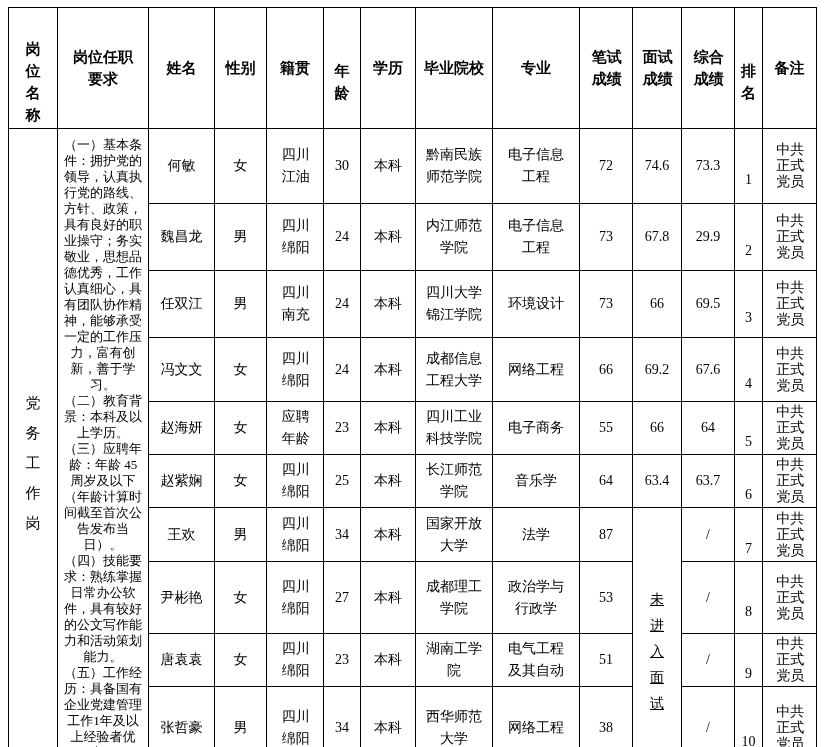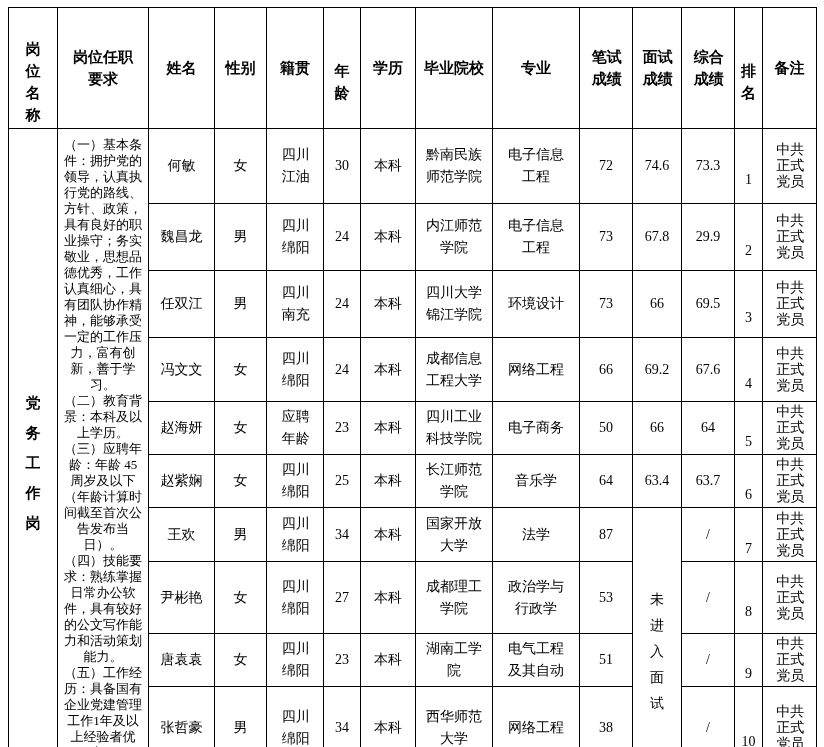--- a/index.html
+++ b/index.html
@@ -41,22 +41,22 @@
     display: inline-block;
     word-break: break-all;
     text-align: center;
     vertical-align: middle;
   }
   .w1 { width: 1.05em; margin-top: 28px; }
   .w2 { width: 2.1em; text-align: right; }
   .w4 { width: 4.2em; text-align: center; }
   th .vs { line-height: 22px; }
   td .vs { line-height: 22px; }
-  .post-name { line-height: 30px !important; font-size: 15px; font-weight: bold; }
-  .interview-note { line-height: 26px !important; }
+  .post-name { line-height: 30px !important; font-size: 15px; }
+  .interview-note { line-height: 26px !important; text-decoration: underline; }
   .remark-text { line-height: 16px !important; }
   .rank-text { line-height: 16px !important; }
   td.req {
     text-align: center;
     vertical-align: middle;
     padding: 4px 4px;
     font-size: 13px;
     line-height: 16px;
   }
   td.req .para { word-break: break-all; }
@@ -170,21 +170,21 @@
   </tr>
 
   <tr style="height:48px">
     <td>赵海妍</td>
     <td>女</td>
     <td><span class="vs w2">应聘年龄</span></td>
     <td>23</td>
     <td>本科</td>
     <td><span class="vs w4">四川工业科技学院</span></td>
     <td><span class="vs w4">电子商务</span></td>
-    <td>50</td>
+    <td>55</td>
     <td>66</td>
     <td>64</td>
     <td><span class="vs w1 rank-text">5</span></td>
     <td><span class="vs w2 remark-text">中共正式党员</span></td>
   </tr>
 
   <tr style="height:52px">
     <td>赵紫娴</td>
     <td>女</td>
     <td><span class="vs w2">四川绵阳</span></td>

